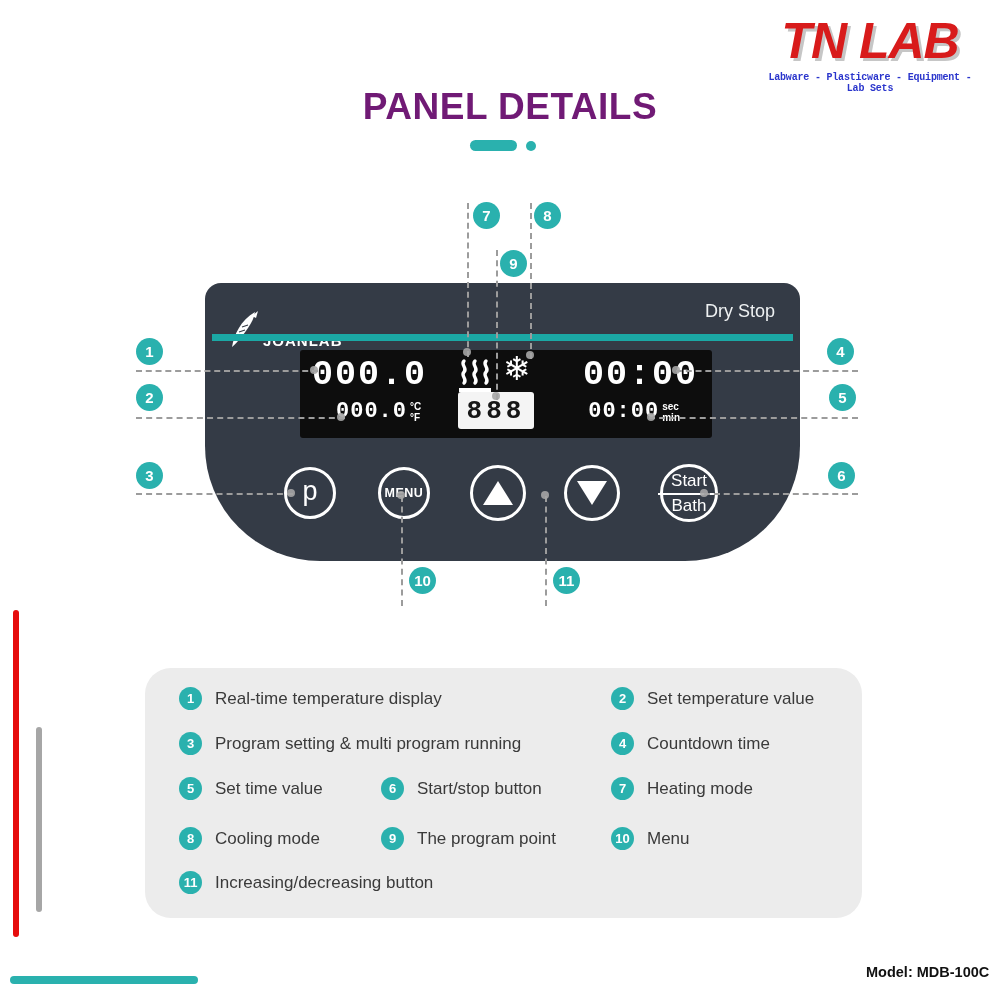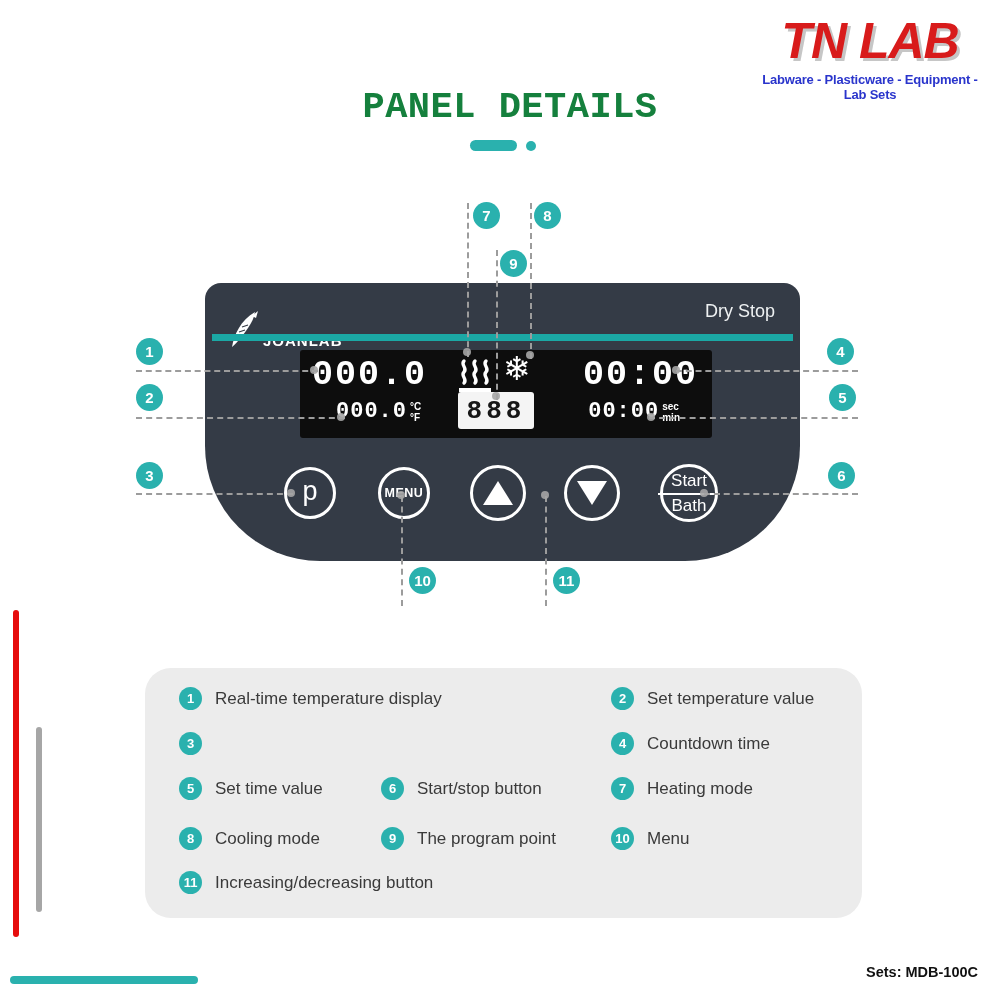--- a/index.html
+++ b/index.html
@@ -3,25 +3,25 @@
 <meta charset="utf-8">
 <style>
   html,body{margin:0;padding:0;background:#fff;}
   #page{position:relative;width:1000px;height:1000px;background:#ffffff;overflow:hidden;
         font-family:"Liberation Sans",sans-serif;}
 
   
   .brand{position:absolute;top:14px;right:18px;width:224px;text-align:center;}
   .brand-name{font-size:50px;font-weight:900;color:#d81b1b;letter-spacing:-1px;line-height:1.1;
               text-shadow:3px 3px 0 #c6c6c6;font-style:italic;}
-  .brand-tag{font-size:13px;font-weight:bold;color:#2a35cc;margin-top:3px;letter-spacing:-0.2px;}
+  .brand-tag{font-size:10px;font-weight:bold;color:#2a35cc;margin-top:3px;letter-spacing:-0.2px;font-family:Liberation Mono, monospace;}
 
   
   .title-wrap{position:absolute;left:0;top:86px;width:1020px;text-align:center;}
-  .page-title{font-size:37px;font-weight:800;color:#15803d;letter-spacing:0.5px;font-family:Liberation Mono, monospace;}
+  .page-title{font-size:37px;font-weight:800;color:#701a75;letter-spacing:0.5px;}
   .title-underline{position:absolute;left:470px;top:140px;display:flex;align-items:center;gap:9px;}
   .tu-bar{width:47px;height:11px;border-radius:6px;background:#2ab1ae;}
   .tu-dot{width:10px;height:10px;border-radius:50%;background:#2ab1ae;}
 
   
   .panel{position:absolute;left:205px;top:283px;width:595px;height:278px;background:#343b46;
          border-radius:16px 16px 115px 115px;z-index:1;}
   .panel-logo{position:absolute;left:20px;top:24px;display:flex;align-items:flex-end;}
   .panel-logo svg{width:44px;height:44px;}
   .panel-brand{color:#fff;font-size:15px;font-weight:bold;letter-spacing:1px;margin:0 0 6px -6px;}
@@ -216,20 +216,21 @@
     <div class="leg-item pA r1">
       <span class="leg-num">1</span>
       <span class="leg-label">Real-time temperature display</span>
     </div>
     <div class="leg-item pC r1">
       <span class="leg-num">2</span>
       <span class="leg-label">Set temperature value</span>
     </div>
     <div class="leg-item pA r2">
       <span class="leg-num">3</span>
+      <span class="leg-label">Program setting &amp; multi program running</span>
     </div>
     <div class="leg-item pC r2">
       <span class="leg-num">4</span>
       <span class="leg-label">Countdown time</span>
     </div>
     <div class="leg-item pA r3">
       <span class="leg-num">5</span>
       <span class="leg-label">Set time value</span>
     </div>
     <div class="leg-item pB r3">
@@ -255,15 +256,15 @@
     <div class="leg-item pA r5">
       <span class="leg-num">11</span>
       <span class="leg-label">Increasing/decreasing button</span>
     </div>
   </div>
 
   <div class="deco-red"></div>
   <div class="deco-gray"></div>
   <div class="deco-teal"></div>
 
-  <div class="model-label">Sets: MDB-100C</div>
+  <div class="model-label">Model: MDB-100C</div>
 
 </div>
 
 </body></html>

